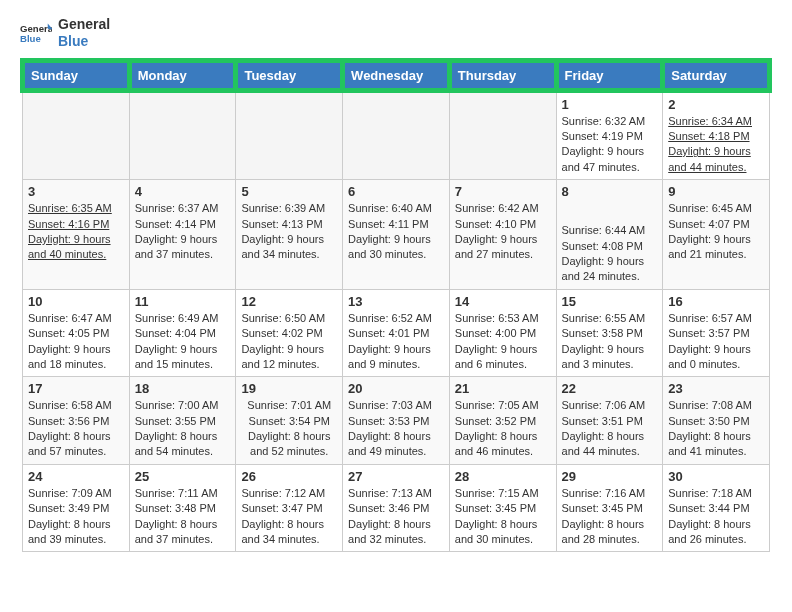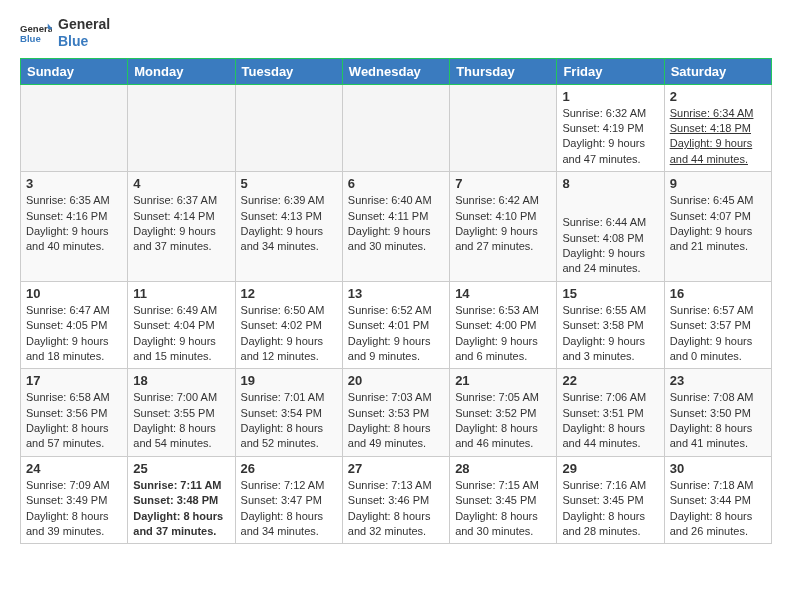--- a/index.html
+++ b/index.html
@@ -44,21 +44,21 @@
       border-collapse: collapse;
       table-layout: fixed;
     }
     .calendar th {
       background: #3a7bbf;
       color: #fff;
       text-align: left;
       padding: 5px 6px;
       font-size: 13px;
       font-weight: bold;
-      border: 1px solid #22c55e;
+      border: 5px solid #22c55e;
     }
     .calendar td {
       vertical-align: top;
       border: 1px solid #ccc;
       padding: 4px 5px;
       height: 82px;
       background: #fff;
       font-size: 11px;
       color: #333;
     }
@@ -132,21 +132,21 @@
             <span class="day-num">2</span>
             <div class="day-info" style="white-space: pre-line; text-decoration: underline;">Sunrise: 6:34 AM
 Sunset: 4:18 PM
 Daylight: 9 hours
 and 44 minutes.</div>
           </td>
         </tr>
         <tr style="background: rgb(240, 244, 248);">
           <td>
             <span class="day-num">3</span>
-            <div class="day-info" style="white-space: pre-line;">Sunrise: 6:35 AM
+            <div class="day-info" style="white-space: pre-line; text-decoration: underline;">Sunrise: 6:35 AM
 Sunset: 4:16 PM
 Daylight: 9 hours
 and 40 minutes.</div>
           </td>
           <td>
             <span class="day-num">4</span>
             <div class="day-info" style="white-space: pre-line;">Sunrise: 6:37 AM
 Sunset: 4:14 PM
 Daylight: 9 hours
 and 37 minutes.</div>
@@ -248,21 +248,21 @@
           </td>
           <td>
             <span class="day-num">18</span>
             <div class="day-info" style="white-space: pre-line;">Sunrise: 7:00 AM
 Sunset: 3:55 PM
 Daylight: 8 hours
 and 54 minutes.</div>
           </td>
           <td>
             <span class="day-num">19</span>
-            <div class="day-info" style="white-space: pre-line;">Sunrise: 7:01 AM
+            <div class="day-info" style="white-space: pre-line; text-align: center;">Sunrise: 7:01 AM
 Sunset: 3:54 PM
 Daylight: 8 hours
 and 52 minutes.</div>
           </td>
           <td>
             <span class="day-num">20</span>
             <div class="day-info" style="white-space: pre-line;">Sunrise: 7:03 AM
 Sunset: 3:53 PM
 Daylight: 8 hours
 and 49 minutes.</div>
@@ -292,21 +292,21 @@
         <tr>
           <td>
             <span class="day-num">24</span>
             <div class="day-info" style="white-space: pre-line;">Sunrise: 7:09 AM
 Sunset: 3:49 PM
 Daylight: 8 hours
 and 39 minutes.</div>
           </td>
           <td>
             <span class="day-num">25</span>
-            <div class="day-info" style="white-space: pre-line; font-weight: bold;">Sunrise: 7:11 AM
+            <div class="day-info" style="white-space: pre-line;">Sunrise: 7:11 AM
 Sunset: 3:48 PM
 Daylight: 8 hours
 and 37 minutes.</div>
           </td>
           <td>
             <span class="day-num">26</span>
             <div class="day-info" style="white-space: pre-line;">Sunrise: 7:12 AM
 Sunset: 3:47 PM
 Daylight: 8 hours
 and 34 minutes.</div>

